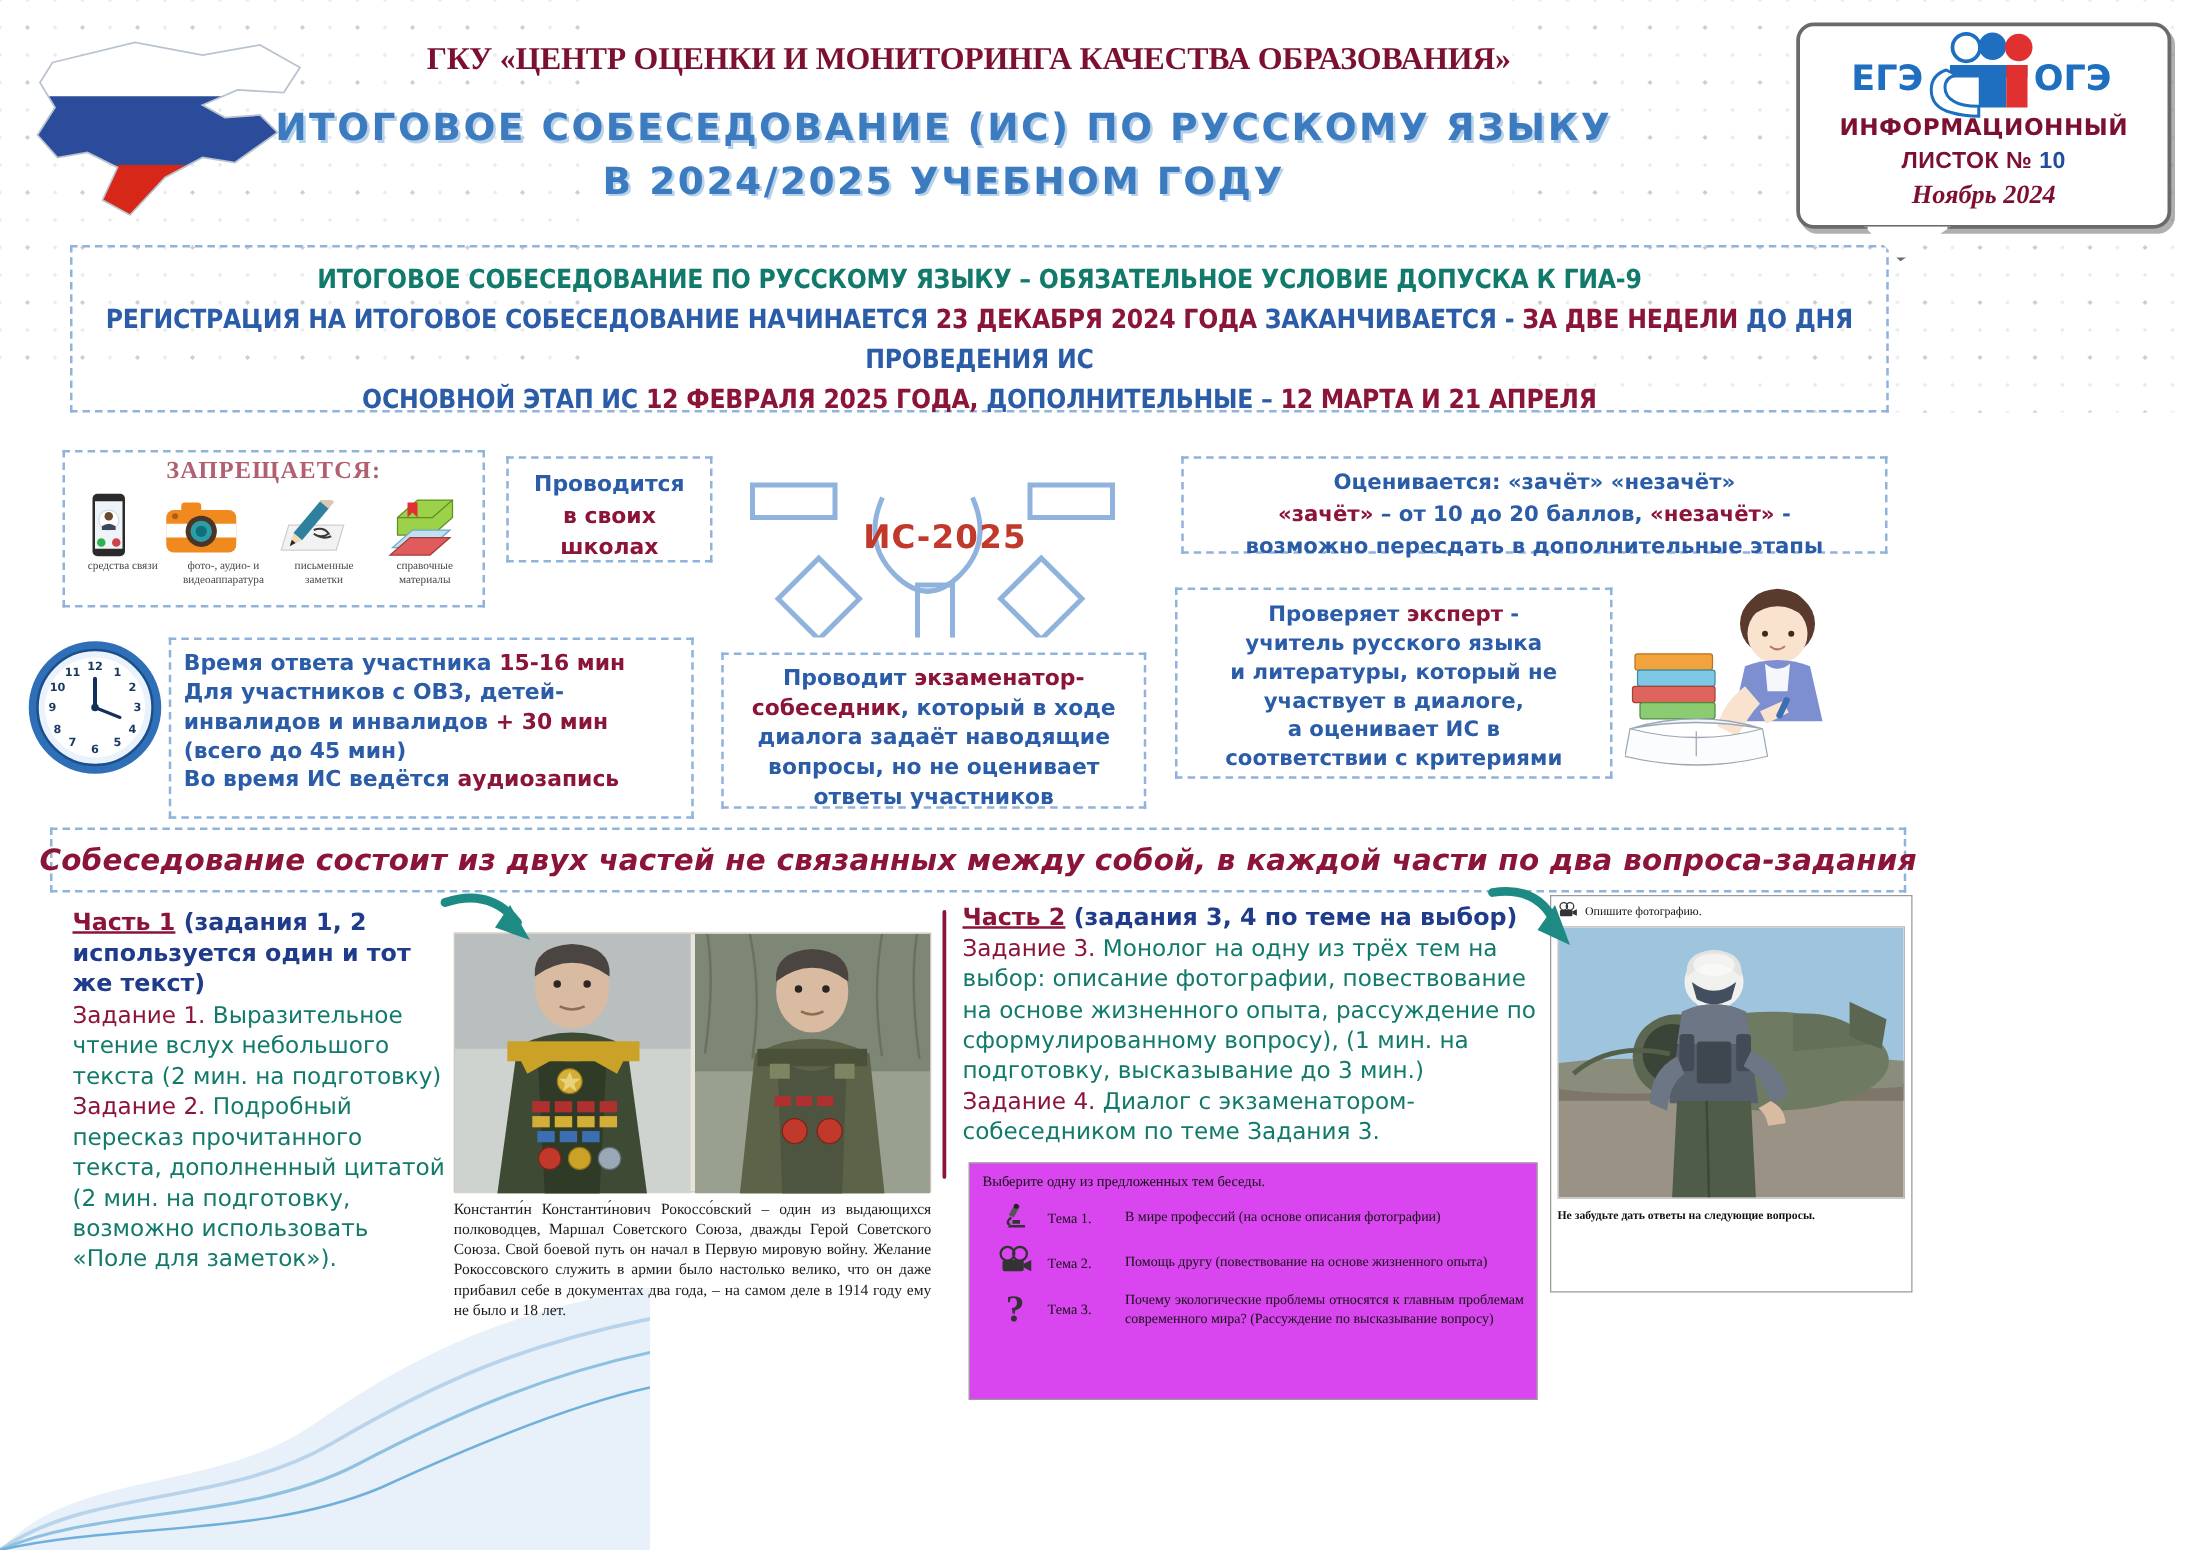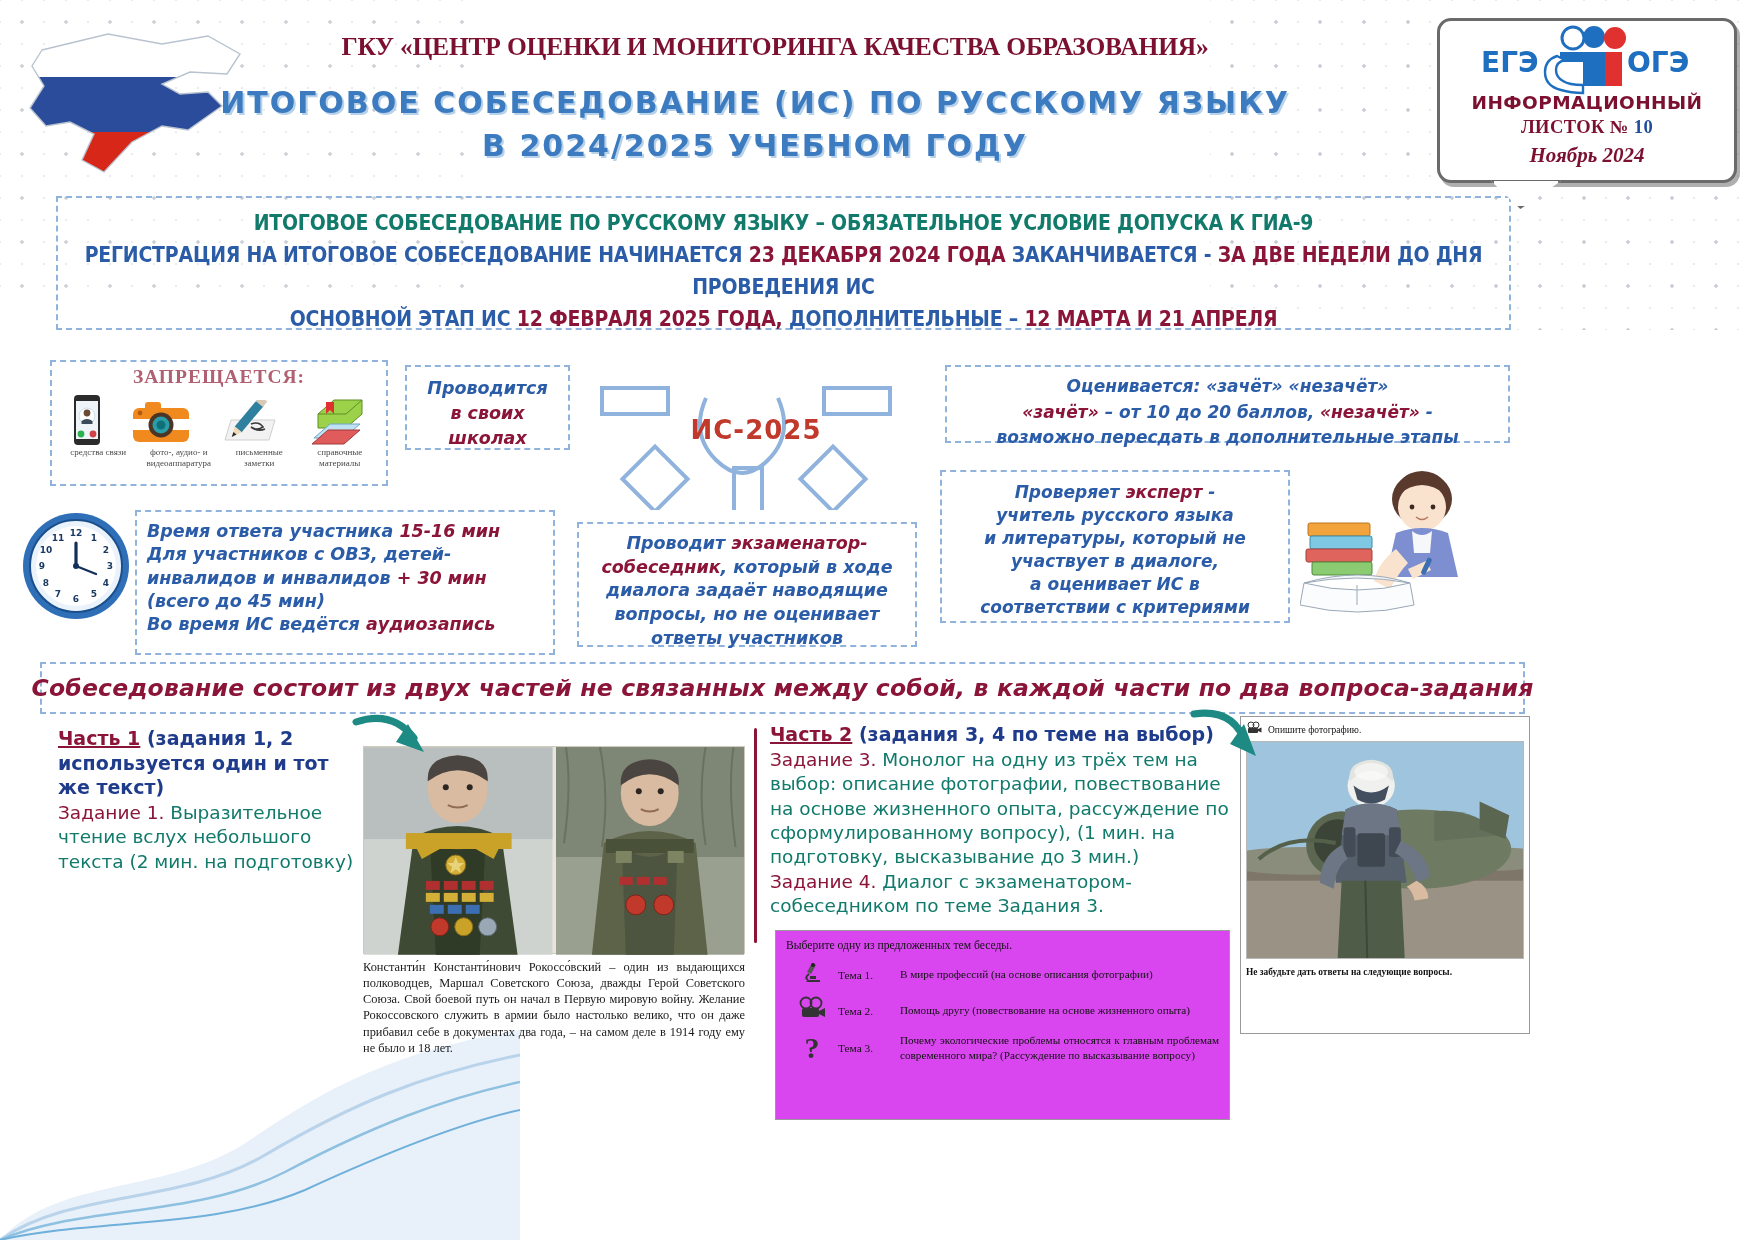--- a/index.html
+++ b/index.html
@@ -67,21 +67,21 @@
     box-shadow:3px 3px 0 rgba(110,110,110,.4);
   }
   .ege-logo{ position:absolute; left:50%; top:6px; transform:translateX(-50%); z-index:2;}
   .badge-l1{
     position:absolute; left:0; right:0; top:74px; text-align:center;
     font-family:"DejaVu Sans", sans-serif; font-weight:bold; font-size:18.5px;
     letter-spacing:.4px; color:#7B1030; z-index:3;
   }
   .badge-l2{
     position:absolute; left:0; right:0; top:99px; text-align:center;
-    font-family:Liberation Serif, serif; font-weight:bold; font-size:18.5px;
+    font-family:Liberation Sans, sans-serif; font-weight:bold; font-size:18.5px;
     letter-spacing:.4px; color:#7B1030; z-index:3;
   }
   .badge-l2 .num{ color:#1F4E9C; }
   .badge-l3{
     position:absolute; left:0; right:0; top:125px; text-align:center;
     font-family:"Liberation Serif", serif; font-style:italic; font-weight:bold;
     font-size:21px; color:#7B1030; z-index:3;
   }
 
   
@@ -101,21 +101,21 @@
   .c-blue{ color:#2B5CA8; }
   .c-red { color:#8B1538; }
 
   
   .card{
     position:absolute; border:2.5px dashed #8FB3DC; z-index:3;
     background:transparent;
   }
   .card-txt{
     font-family:"DejaVu Sans", sans-serif; font-weight:bold;
-    font-size:17.5px; line-height:1.42; text-align:center;font-style:italic;
+    font-size:17.5px; line-height:1.42; text-align:center;
   }
 
   
   .forbid{ left:50px; top:360px; width:338px; height:126px; padding:4px 6px; background:#fff;}
   .forbid-title{
     text-align:center; font-family:"Liberation Serif", serif; font-weight:bold;
     font-size:19.5px; color:#B06070; letter-spacing:1px;
   }
   .forbid-icons{ display:flex; justify-content:space-around; align-items:flex-end; margin-top:2px; height:56px;}
   .forbid-labels{ display:flex; justify-content:space-around; margin-top:1px;}
@@ -465,20 +465,23 @@
 <div class="banner">
   <div class="banner-txt">Собеседование состоит из двух частей не связанных между собой, в каждой части по два вопроса-задания</div>
 </div>
 
 <div class="part part1">
   <div class="part-head">
     <u>Часть 1</u><span> (задания 1, 2 используется один и тот же текст)</span>
   </div>
   <div class="part-body">
     <span class="task">Задание 1. </span><span>Выразительное чтение вслух небольшого текста (2 мин. на подготовку)</span>
+  </div>
+  <div class="part-body">
+    <span class="task">Задание 2. </span><span>Подробный пересказ прочитанного текста, дополненный цитатой (2 мин. на подготовку, возможно использовать «Поле для заметок»).</span>
   </div>
 </div>
 
 <div class="part-rule"></div>
 
 <div class="part part2">
   <div class="part-head">
     <u>Часть 2</u><span> (задания 3, 4 по теме на выбор)</span>
   </div>
   <div class="part-body">

